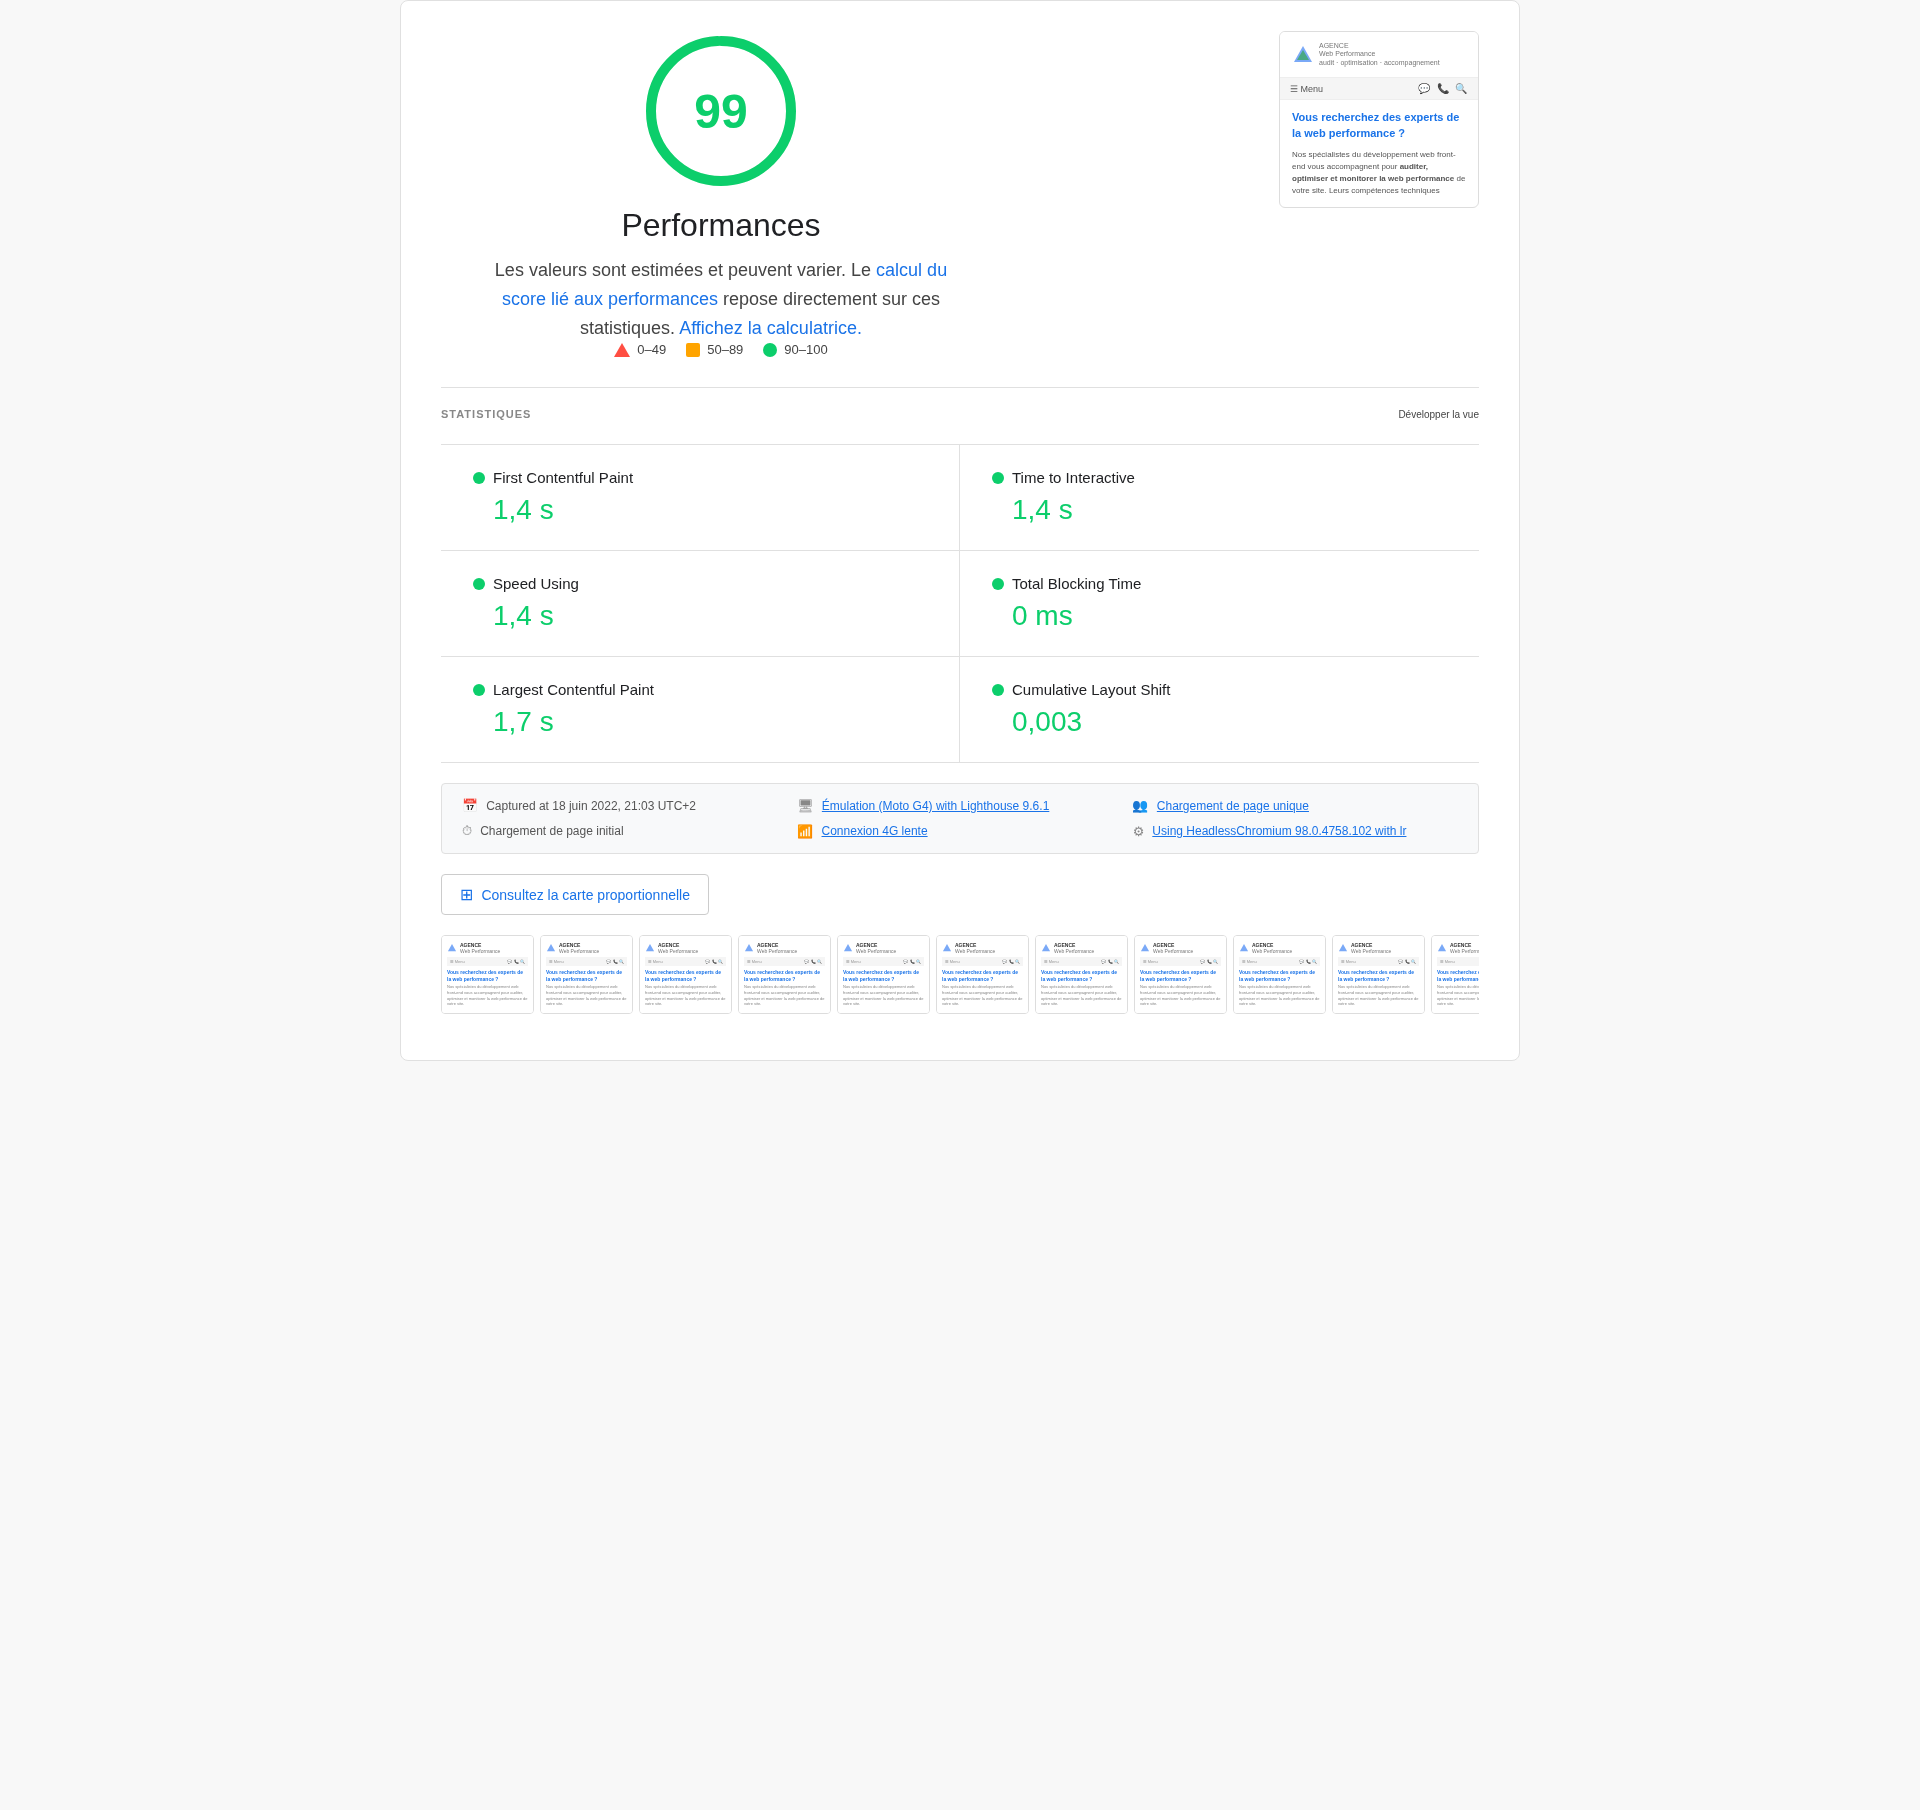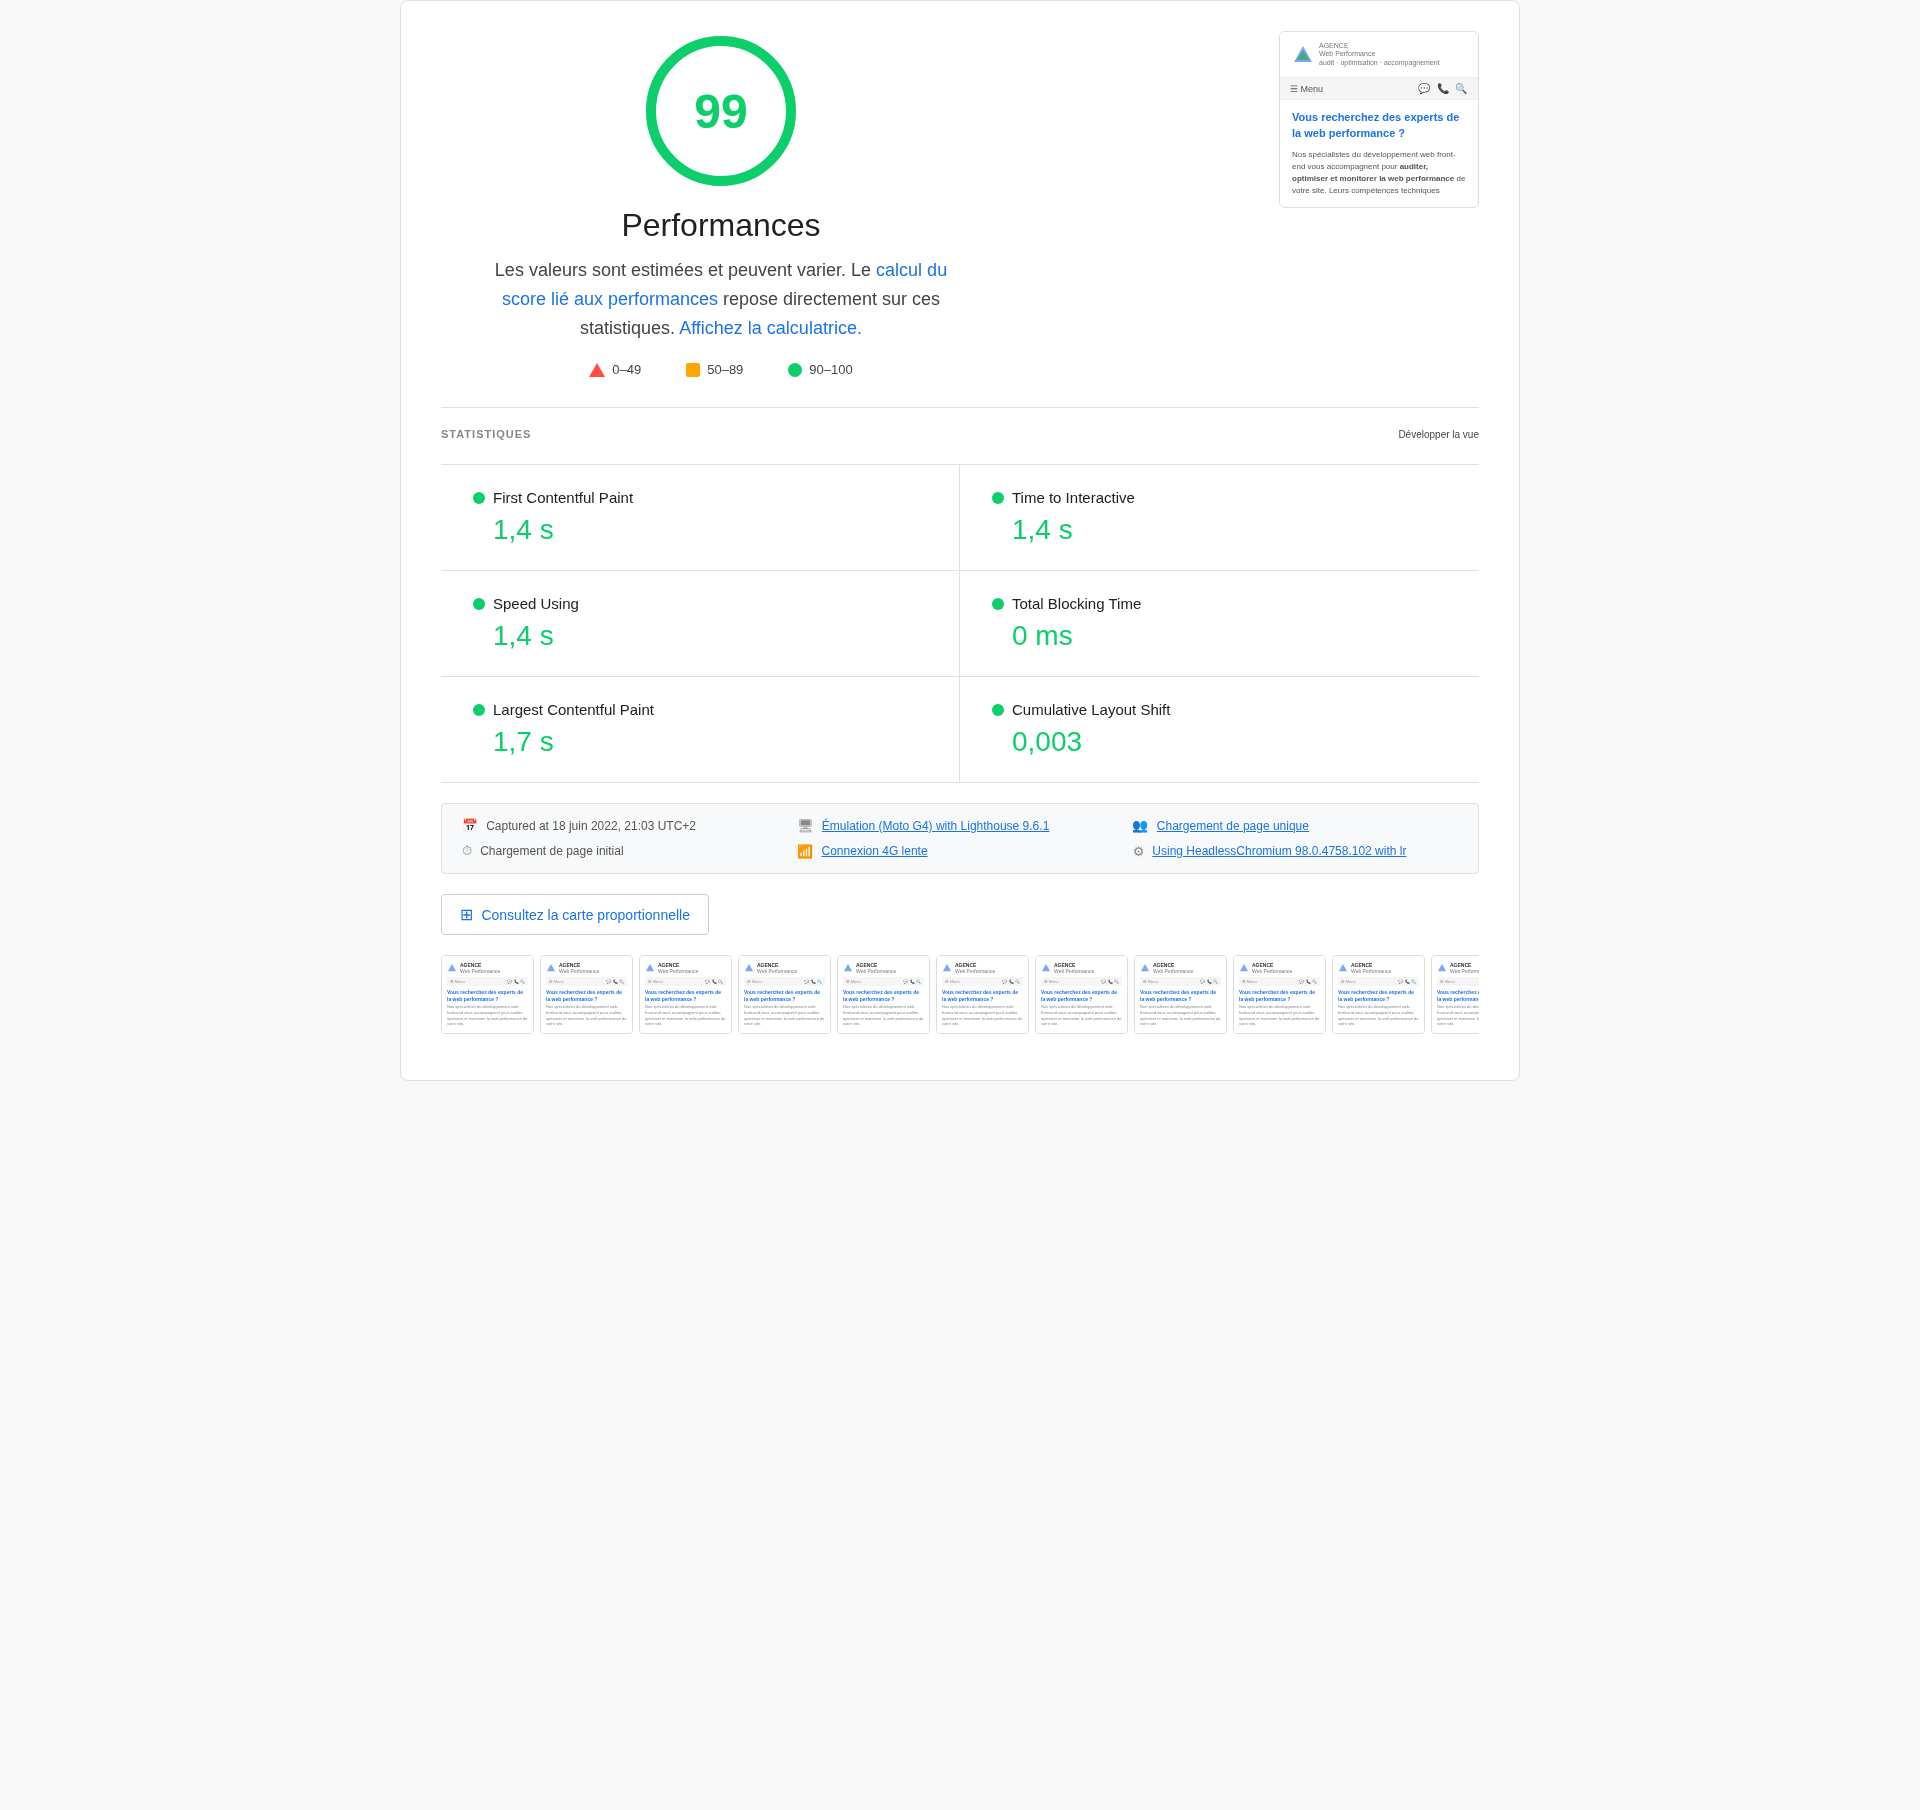--- a/index.html
+++ b/index.html
@@ -77,22 +77,21 @@
       text-align: center;
       line-height: 1.6;
       max-width: 480px;
     }
     .score-description a {
       color: #1a73e8;
       text-decoration: none;
     }
     .legend {
       display: flex;
-      gap: 45px;
-      margin-top: 20px;
+      gap: 20px;
       align-items: flex-start;
     }
     .legend-item {
       display: flex;
       align-items: center;
       gap: 7px;
       font-size: 13px;
       color: #444;
     }
     .legend-icon-triangle {

